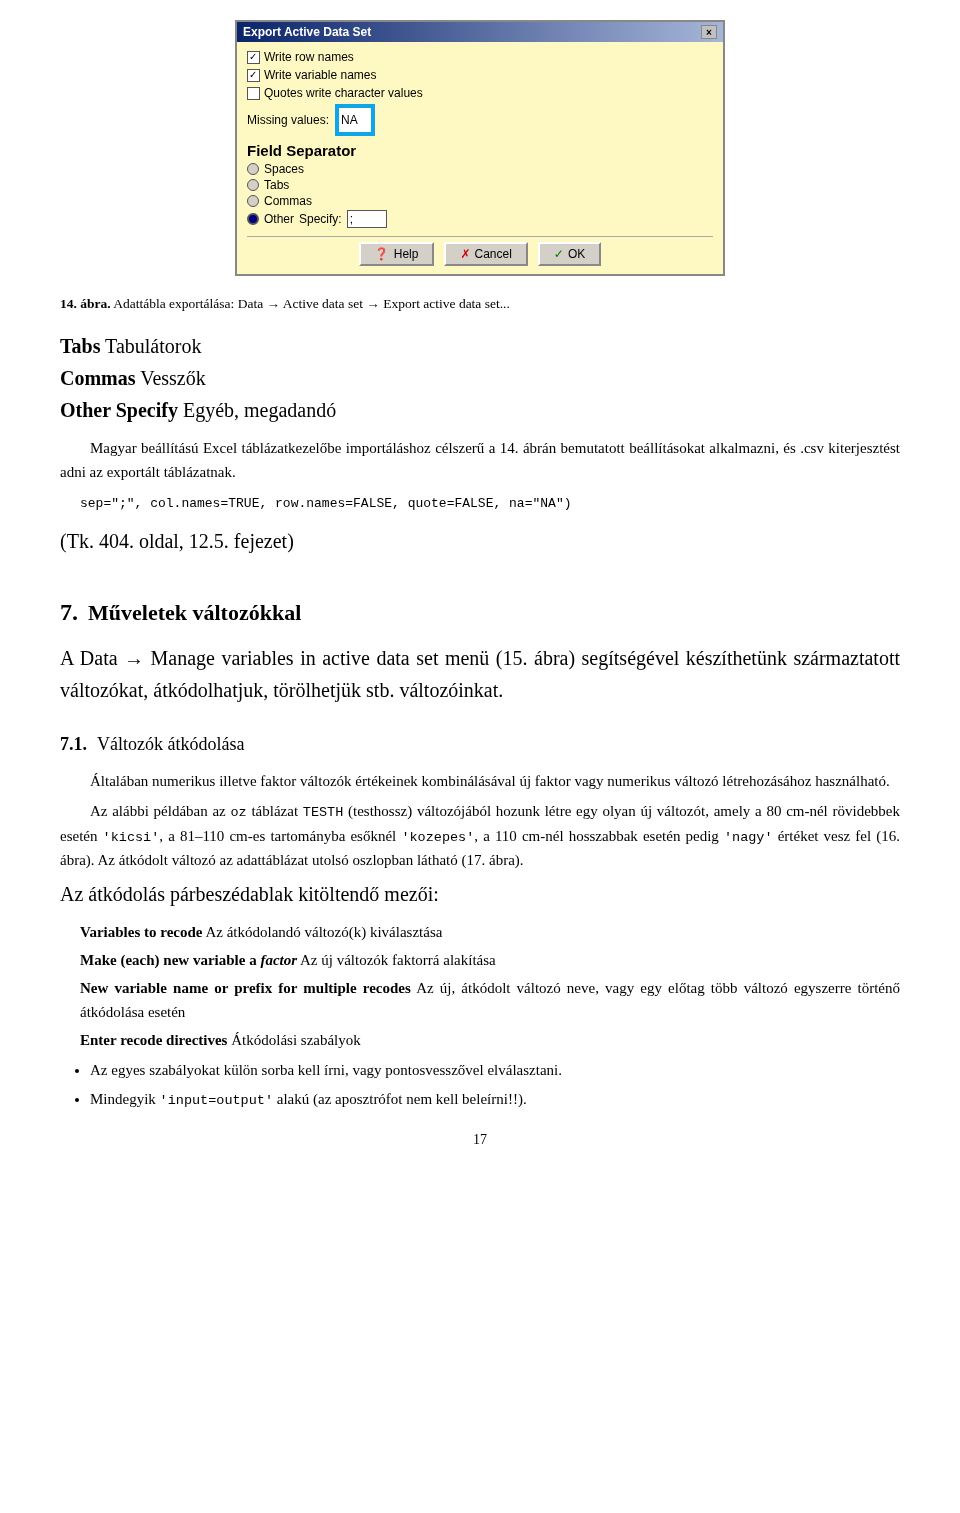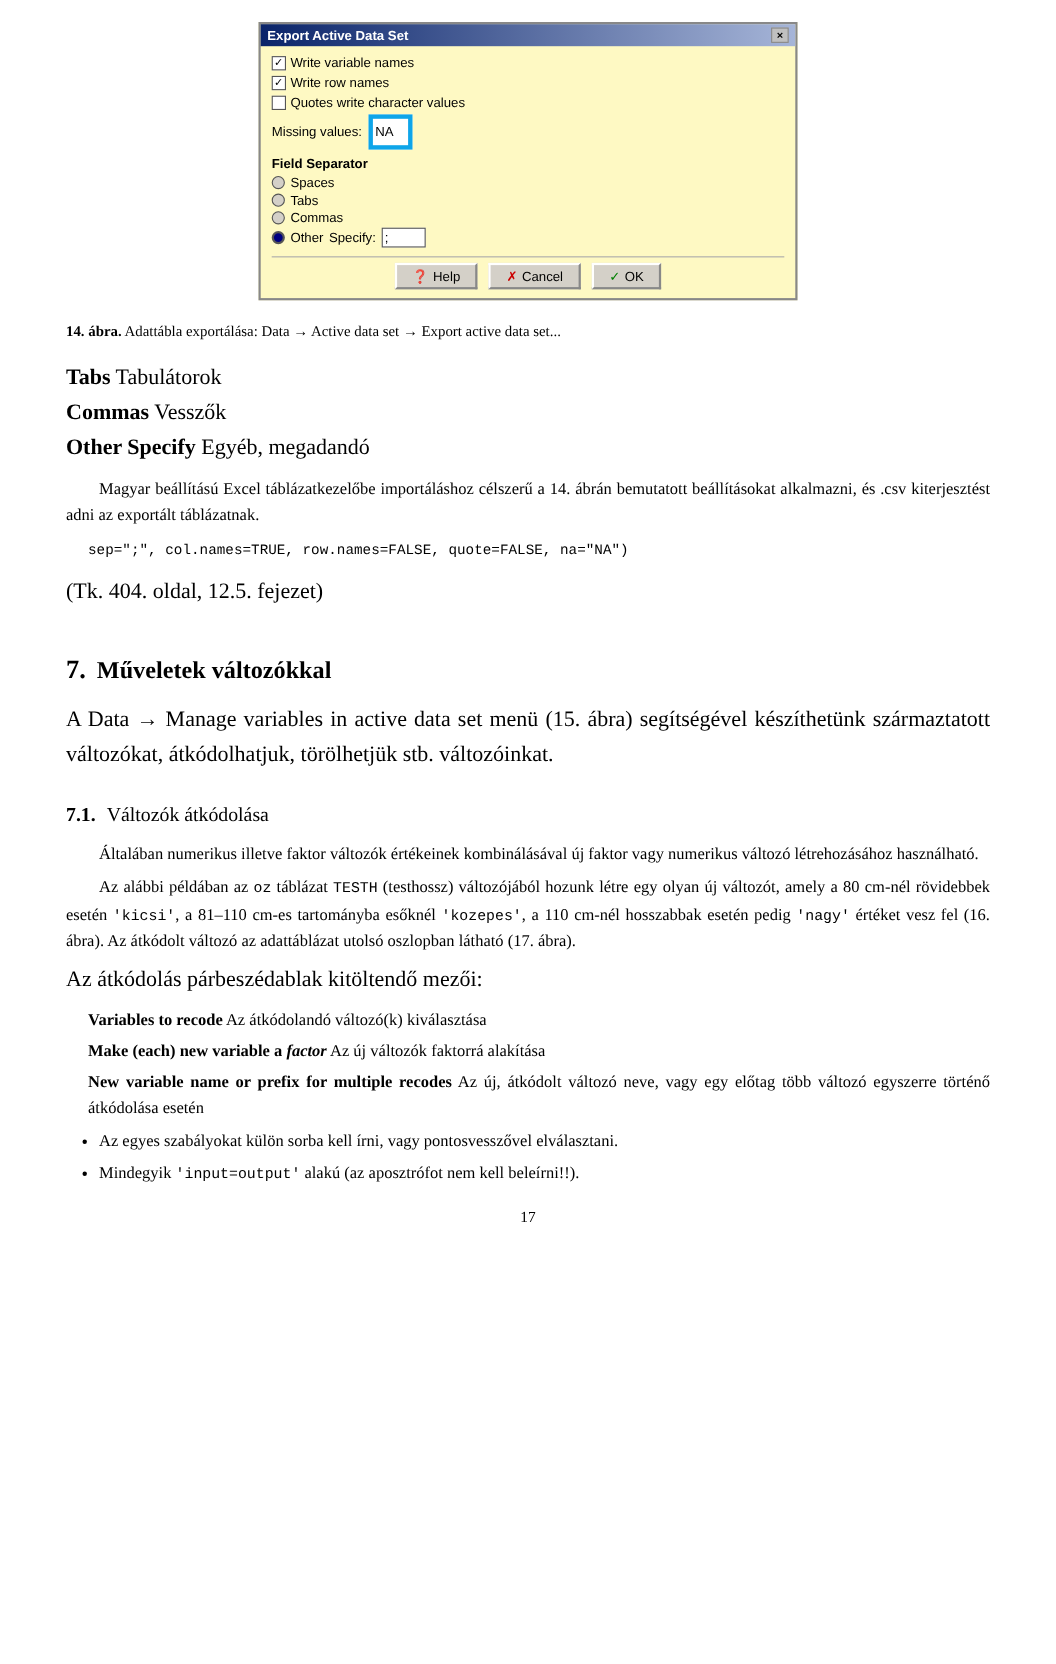--- a/index.html
+++ b/index.html
@@ -86,21 +86,21 @@
     }
     .missing-input {
       width: 40px;
       border: 4px solid #0ea5e9;
       background: #fff;
       padding: 5px 2px;
       font-size: 12px;
     }
     .section-label {
       font-weight: bold;
-      font-size: 12px;
+      font-size: 15px;
       margin-bottom: 3px;
     }
     .radio-row {
       display: flex;
       align-items: center;
       gap: 5px;
       margin-bottom: 2px;
       font-size: 12px;
     }
     .radio-btn {
@@ -263,27 +263,27 @@
   <div class="dialog-box">
     <div class="dialog-titlebar">
       <span>Export Active Data Set</span>
       <span class="dialog-titlebar-btn">×</span>
     </div>
     <div class="dialog-body">
 
       <div class="dialog-row">
         <label class="checkbox-label">
           <span class="cb checked"></span>
-          <span>Write variable names</span>
+          <span>Write row names</span>
         </label>
       </div>
       <div class="dialog-row">
         <label class="checkbox-label">
           <span class="cb checked"></span>
-          <span>Write row names</span>
+          <span>Write variable names</span>
         </label>
       </div>
       <div class="dialog-row">
         <label class="checkbox-label">
           <span class="cb"></span>
           <span>Quotes write character values</span>
         </label>
       </div>
 
       <div class="missing-row">
@@ -372,20 +372,23 @@
 <div class="terms-list">
   <div class="def-item">
     <span class="def-label">Variables to recode</span><span> Az átkódolandó változó(k) kiválasztása</span>
   </div>
   <div class="def-item">
     <span class="def-label">Make (each) new variable a <span style="font-style:italic;">factor</span></span><span> Az új változók faktorrá alakítása</span>
   </div>
   <div class="def-item">
     <span class="def-label">New variable name or prefix for multiple recodes</span><span> Az új, átkódolt változó neve, vagy egy előtag több változó egyszerre történő átkódolása esetén</span>
   </div>
+  <div class="def-item">
+    <span class="def-label">Enter recode directives</span><span> Átkódolási szabályok</span>
+  </div>
 </div>
 
 <ul class="bullet-list">
   <li class="bullet-item">
     Az egyes szabályokat külön sorba kell írni, vagy pontosvesszővel elválasztani.
   </li>
   <li class="bullet-item">
     Mindegyik <span class="term-mono">'input=output'</span> alakú (az aposztrófot nem kell beleírni!!).
   </li>
 </ul>

